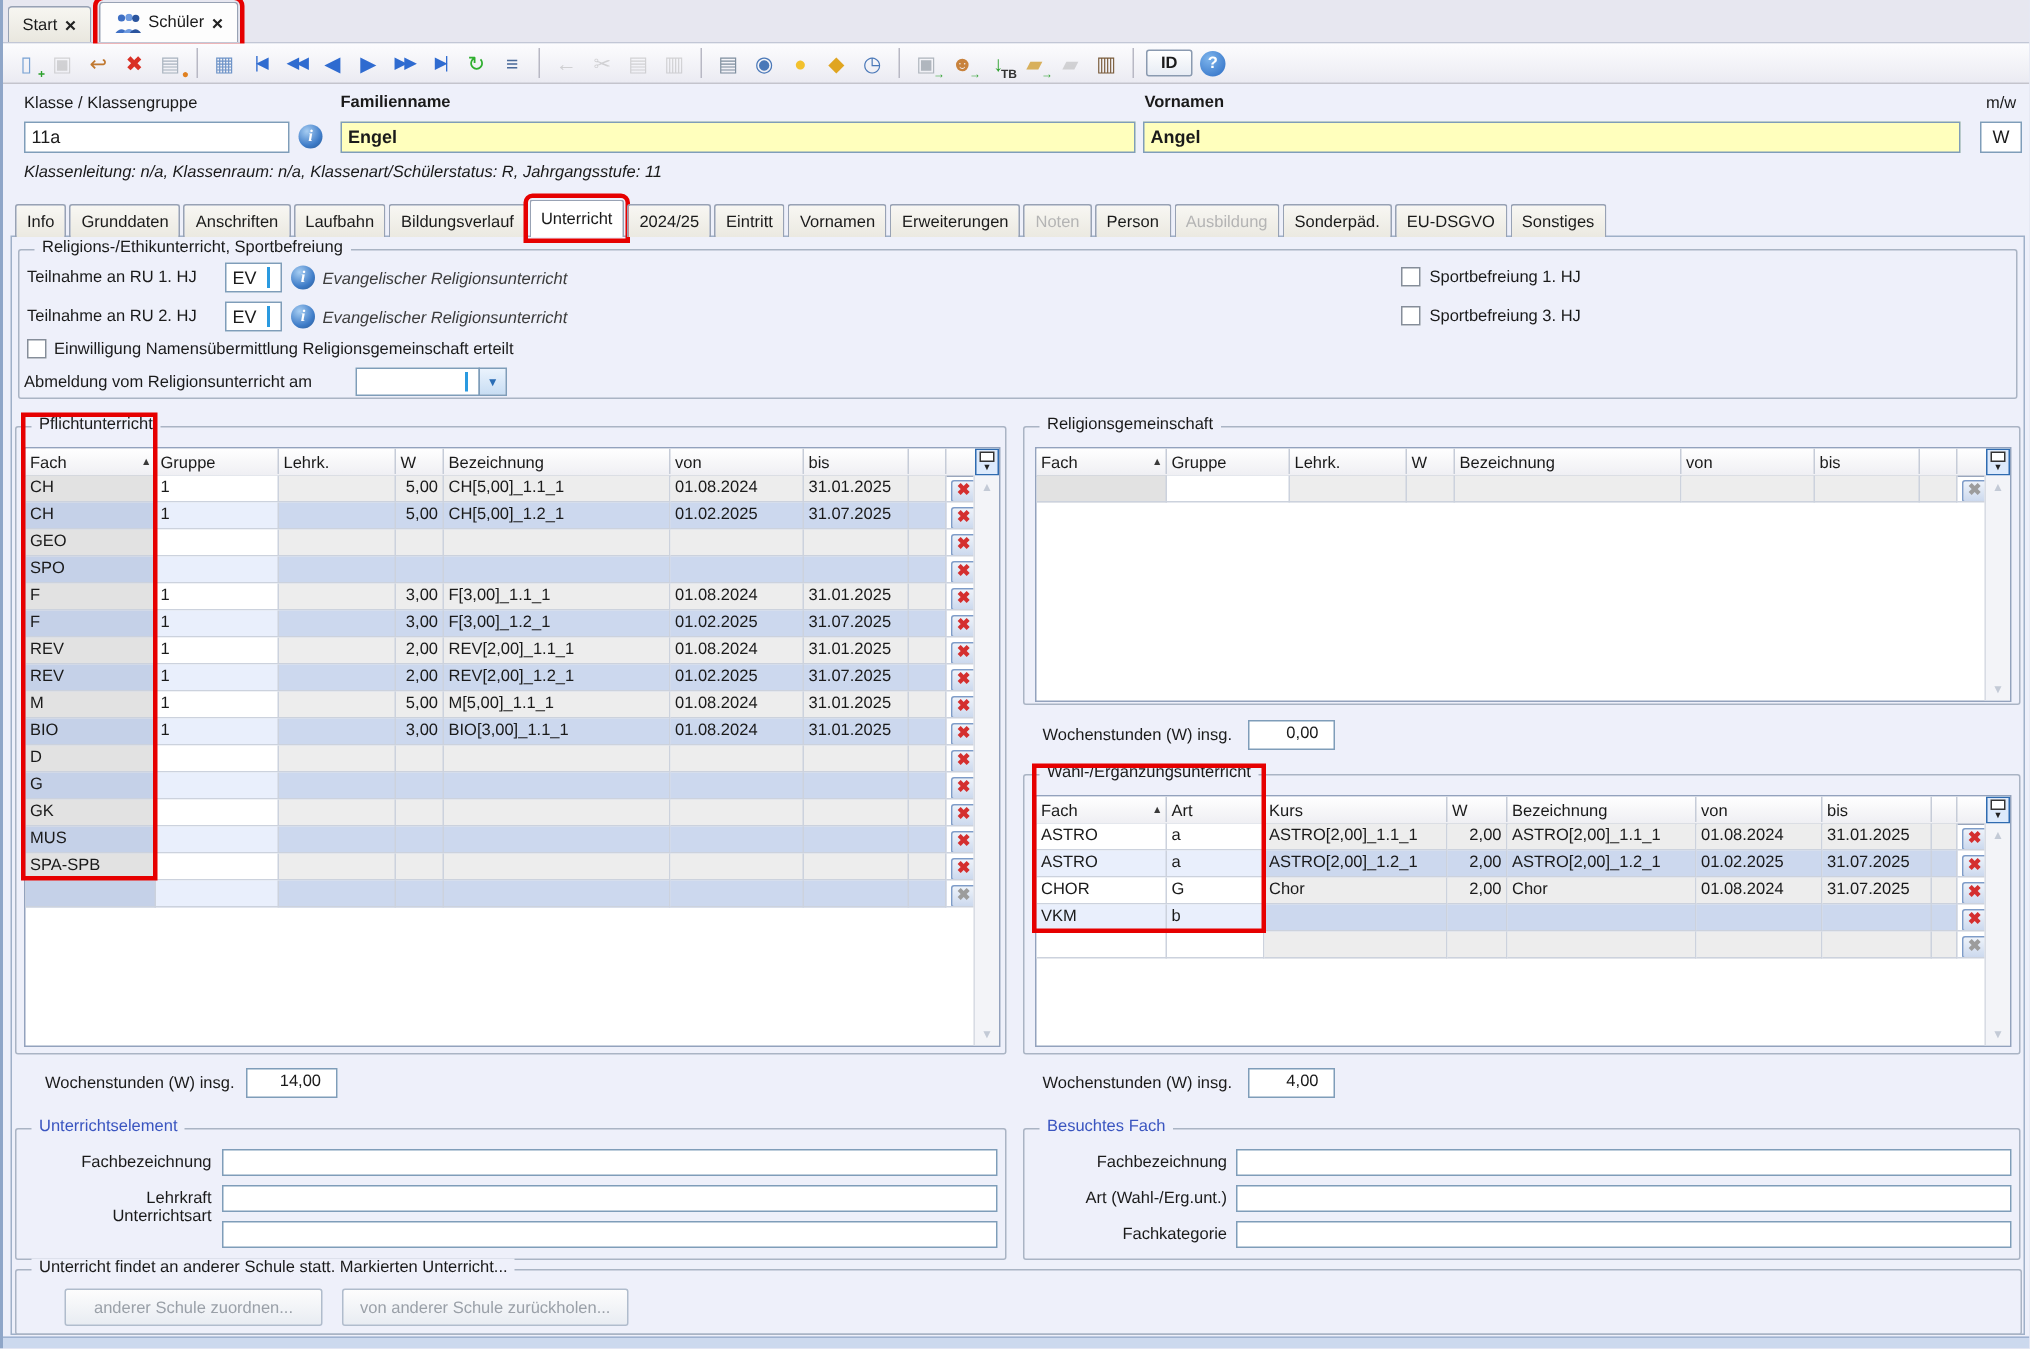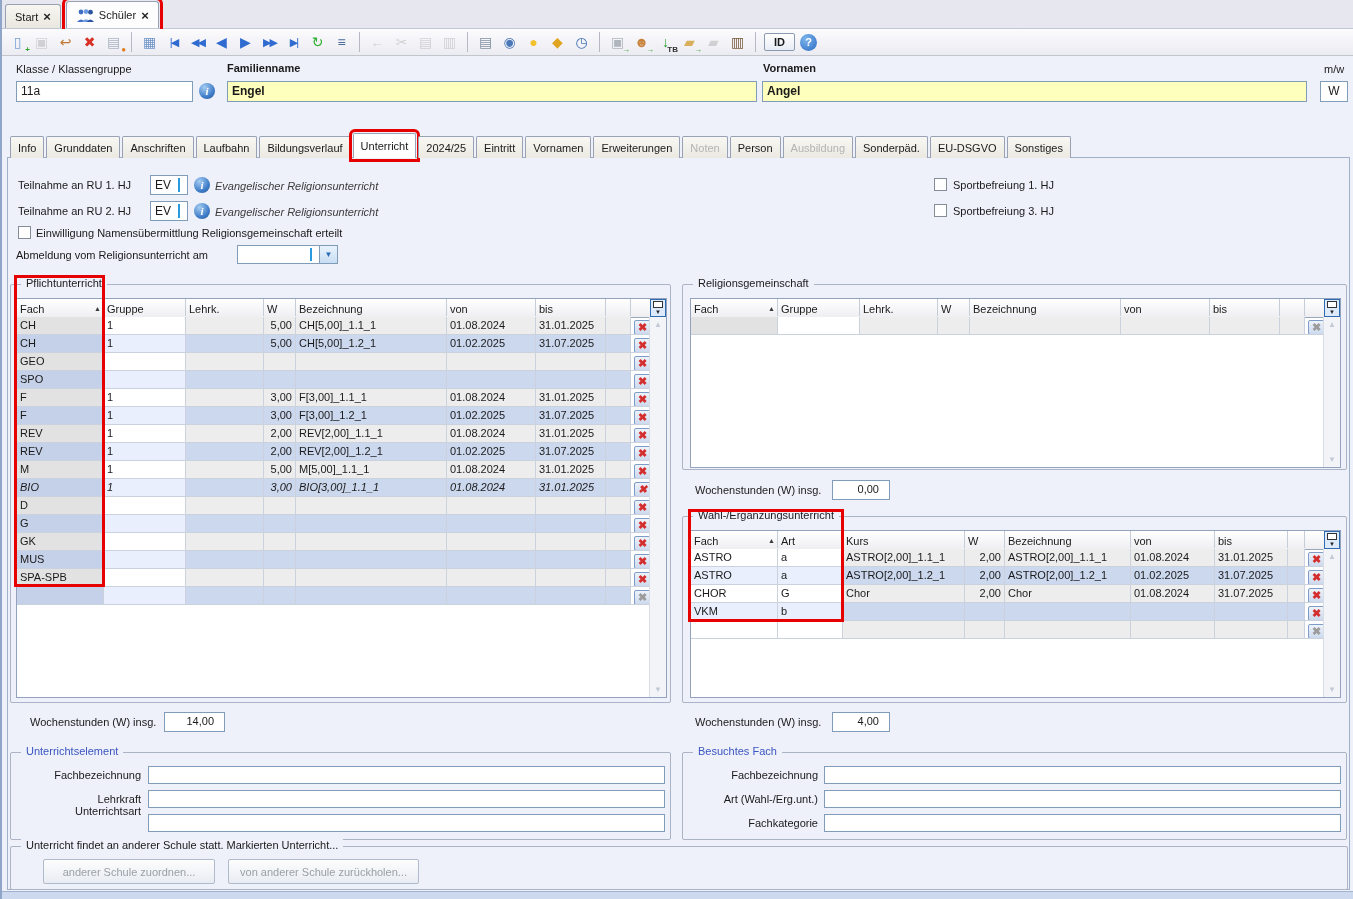--- a/index.html
+++ b/index.html
@@ -141,20 +141,21 @@
   <span class="lbl bold" style="left:225px;top:62px;">Familienname</span>
   <span class="lbl bold" style="left:761px;top:62px;">Vornamen</span>
   <span class="lbl" style="left:1322px;top:63px;">m/w</span>
 
   <div class="field" style="left:14px;top:81px;width:177px;height:21px;">11a</div>
   <span class="info" style="left:197px;top:83px;">i</span>
   <div class="field yellow" style="left:760px;top:81px;width:545px;height:21px;">Angel</div>
   <div class="field yellow" style="left:225px;top:81px;width:530px;height:21px;">Engel</div>
   <div class="field center" style="left:1318px;top:81px;width:28px;height:21px;">W</div>
 
+  <span class="lbl italic" style="left:14px;top:109px;">Klassenleitung: n/a, Klassenraum: n/a, Klassenart/Schülerstatus: R, Jahrgangsstufe: 11</span>
 
   <div class="tabstrip">
       <div class="tab">Info</div>
       <div class="tab">Grunddaten</div>
       <div class="tab">Anschriften</div>
       <div class="tab">Laufbahn</div>
       <div class="tab">Bildungsverlauf</div>
       <div class="tab active annotated">Unterricht</div>
       <div class="tab">2024/25</div>
       <div class="tab">Eintritt</div>
@@ -162,20 +163,23 @@
       <div class="tab">Erweiterungen</div>
       <div class="tab disabled">Noten</div>
       <div class="tab">Person</div>
       <div class="tab disabled">Ausbildung</div>
       <div class="tab">Sonderpäd.</div>
       <div class="tab">EU-DSGVO</div>
       <div class="tab">Sonstiges</div>
     </div>
   <div class="content"></div>
 
+  <div class="group" style="left:10px;top:166px;width:1333px;height:100px;">
+    <span class="gtitle">Religions-/Ethikunterricht, Sportbefreiung</span>
+  </div>
   <span class="lbl" style="left:16px;top:179px;">Teilnahme an RU 1. HJ</span>
   <div class="field" style="left:148px;top:175px;width:38px;height:20px;"><span>EV</span><span class="caret"></span></div>
   <span class="info" style="left:192px;top:177px;">i</span>
   <span class="lbl italic" style="left:213px;top:180px;color:#3c3c3c;">Evangelischer Religionsunterricht</span>
 
   <span class="lbl" style="left:16px;top:205px;">Teilnahme an RU 2. HJ</span>
   <div class="field" style="left:148px;top:201px;width:38px;height:20px;"><span>EV</span><span class="caret"></span></div>
   <span class="info" style="left:192px;top:203px;">i</span>
   <span class="lbl italic" style="left:213px;top:206px;color:#3c3c3c;">Evangelischer Religionsunterricht</span>
 
@@ -333,21 +337,21 @@
         <div class="cell c2" style="left: 169px; width: 78px;"></div>
         <div class="cell c3 num" style="left: 247px; width: 32px;">5,00</div>
         <div class="cell c4" style="left: 279px; width: 151px;">M[5,00]_1.1_1</div>
         <div class="cell c5" style="left: 430px; width: 89px;">01.08.2024</div>
         <div class="cell c6" style="left: 519px; width: 70px;">31.01.2025</div>
         <div class="cell c7" style="left: 589px; width: 25px;"></div>
         <div class="cell" style="left: 614px; width: 21px; background: transparent;">
           <span class="delbtn">✖</span>
         </div>
       </div>
-      <div class="grow odd" style="top: 180px; font-style: italic;">
+      <div class="grow odd" style="top: 180px;">
         <div class="cell c0 sortcol" style="left: 0px; width: 87px;">BIO</div>
         <div class="cell c1 ed" style="left: 87px; width: 82px;">1</div>
         <div class="cell c2" style="left: 169px; width: 78px;"></div>
         <div class="cell c3 num" style="left: 247px; width: 32px;">3,00</div>
         <div class="cell c4" style="left: 279px; width: 151px;">BIO[3,00]_1.1_1</div>
         <div class="cell c5" style="left: 430px; width: 89px;">01.08.2024</div>
         <div class="cell c6" style="left: 519px; width: 70px;">31.01.2025</div>
         <div class="cell c7" style="left: 589px; width: 25px;"></div>
         <div class="cell" style="left: 614px; width: 21px; background: transparent;">
           <span class="delbtn">✖</span>

